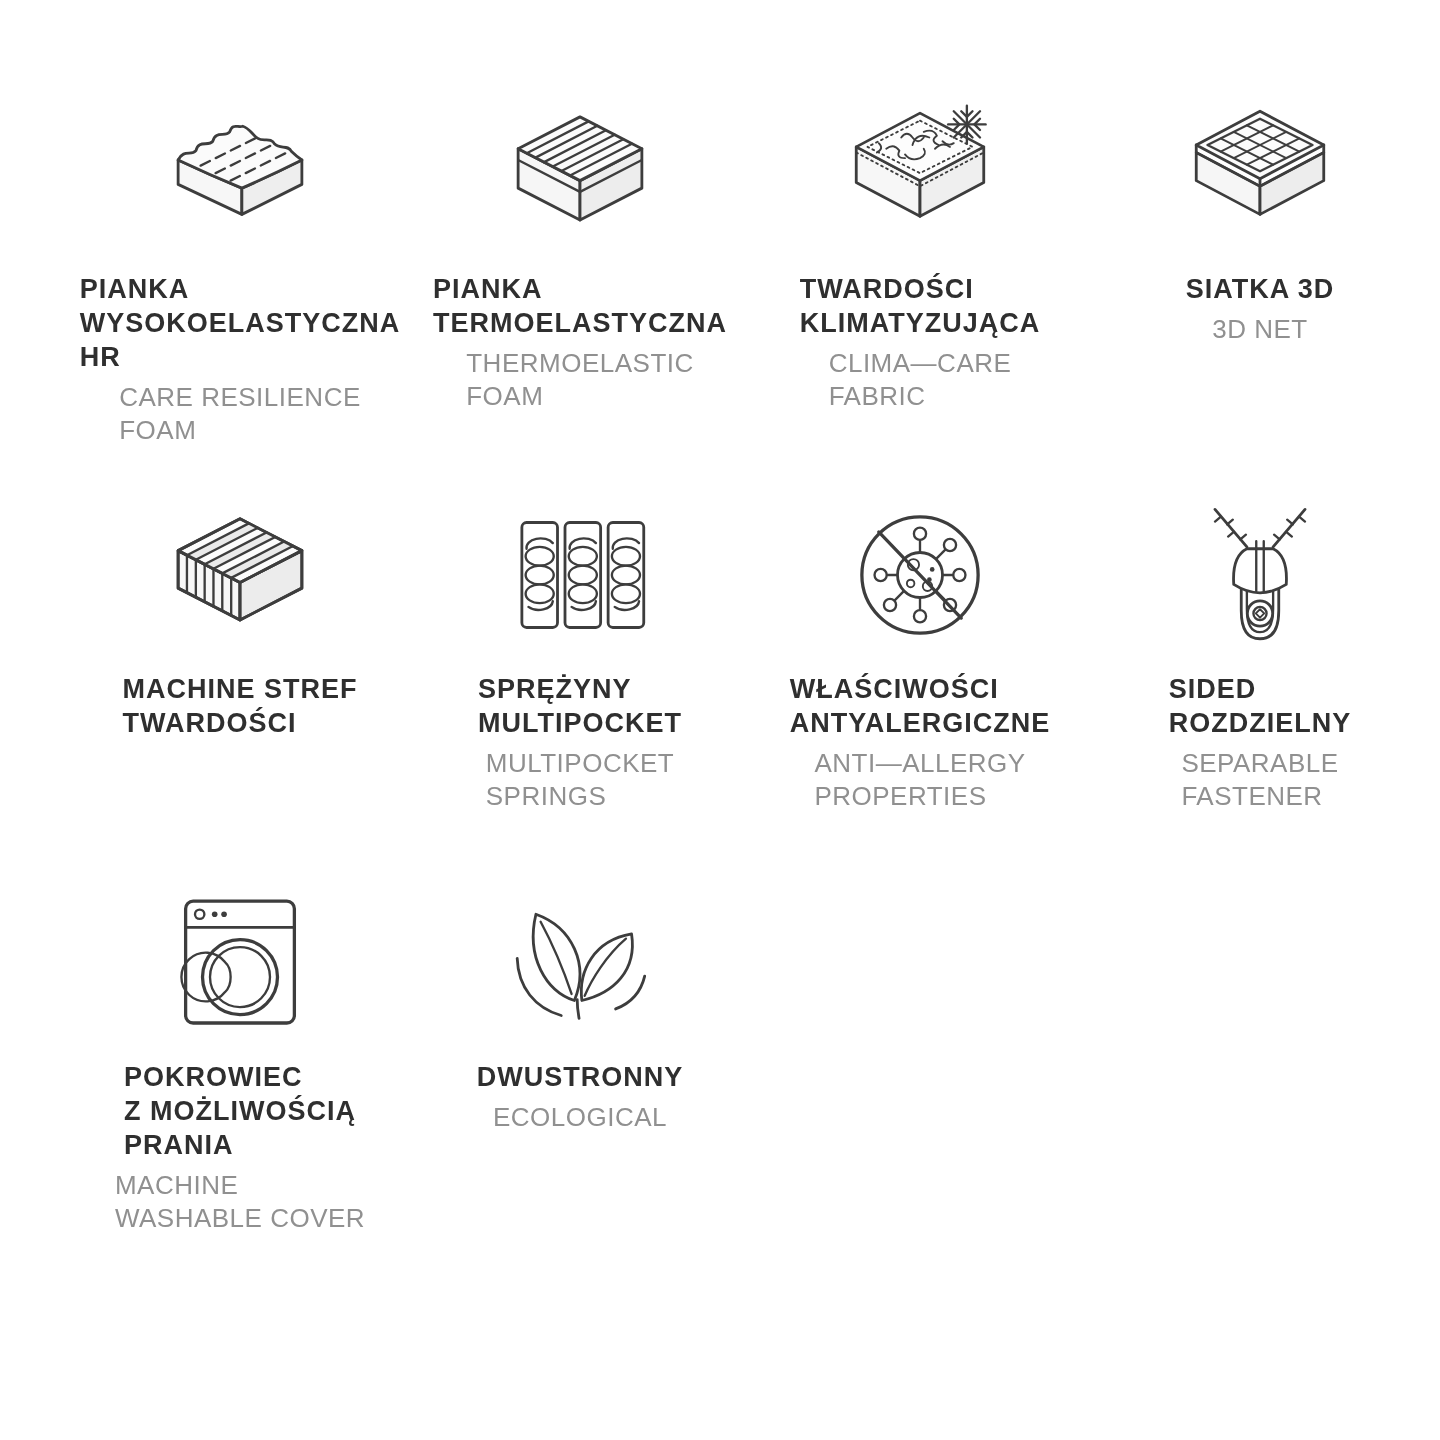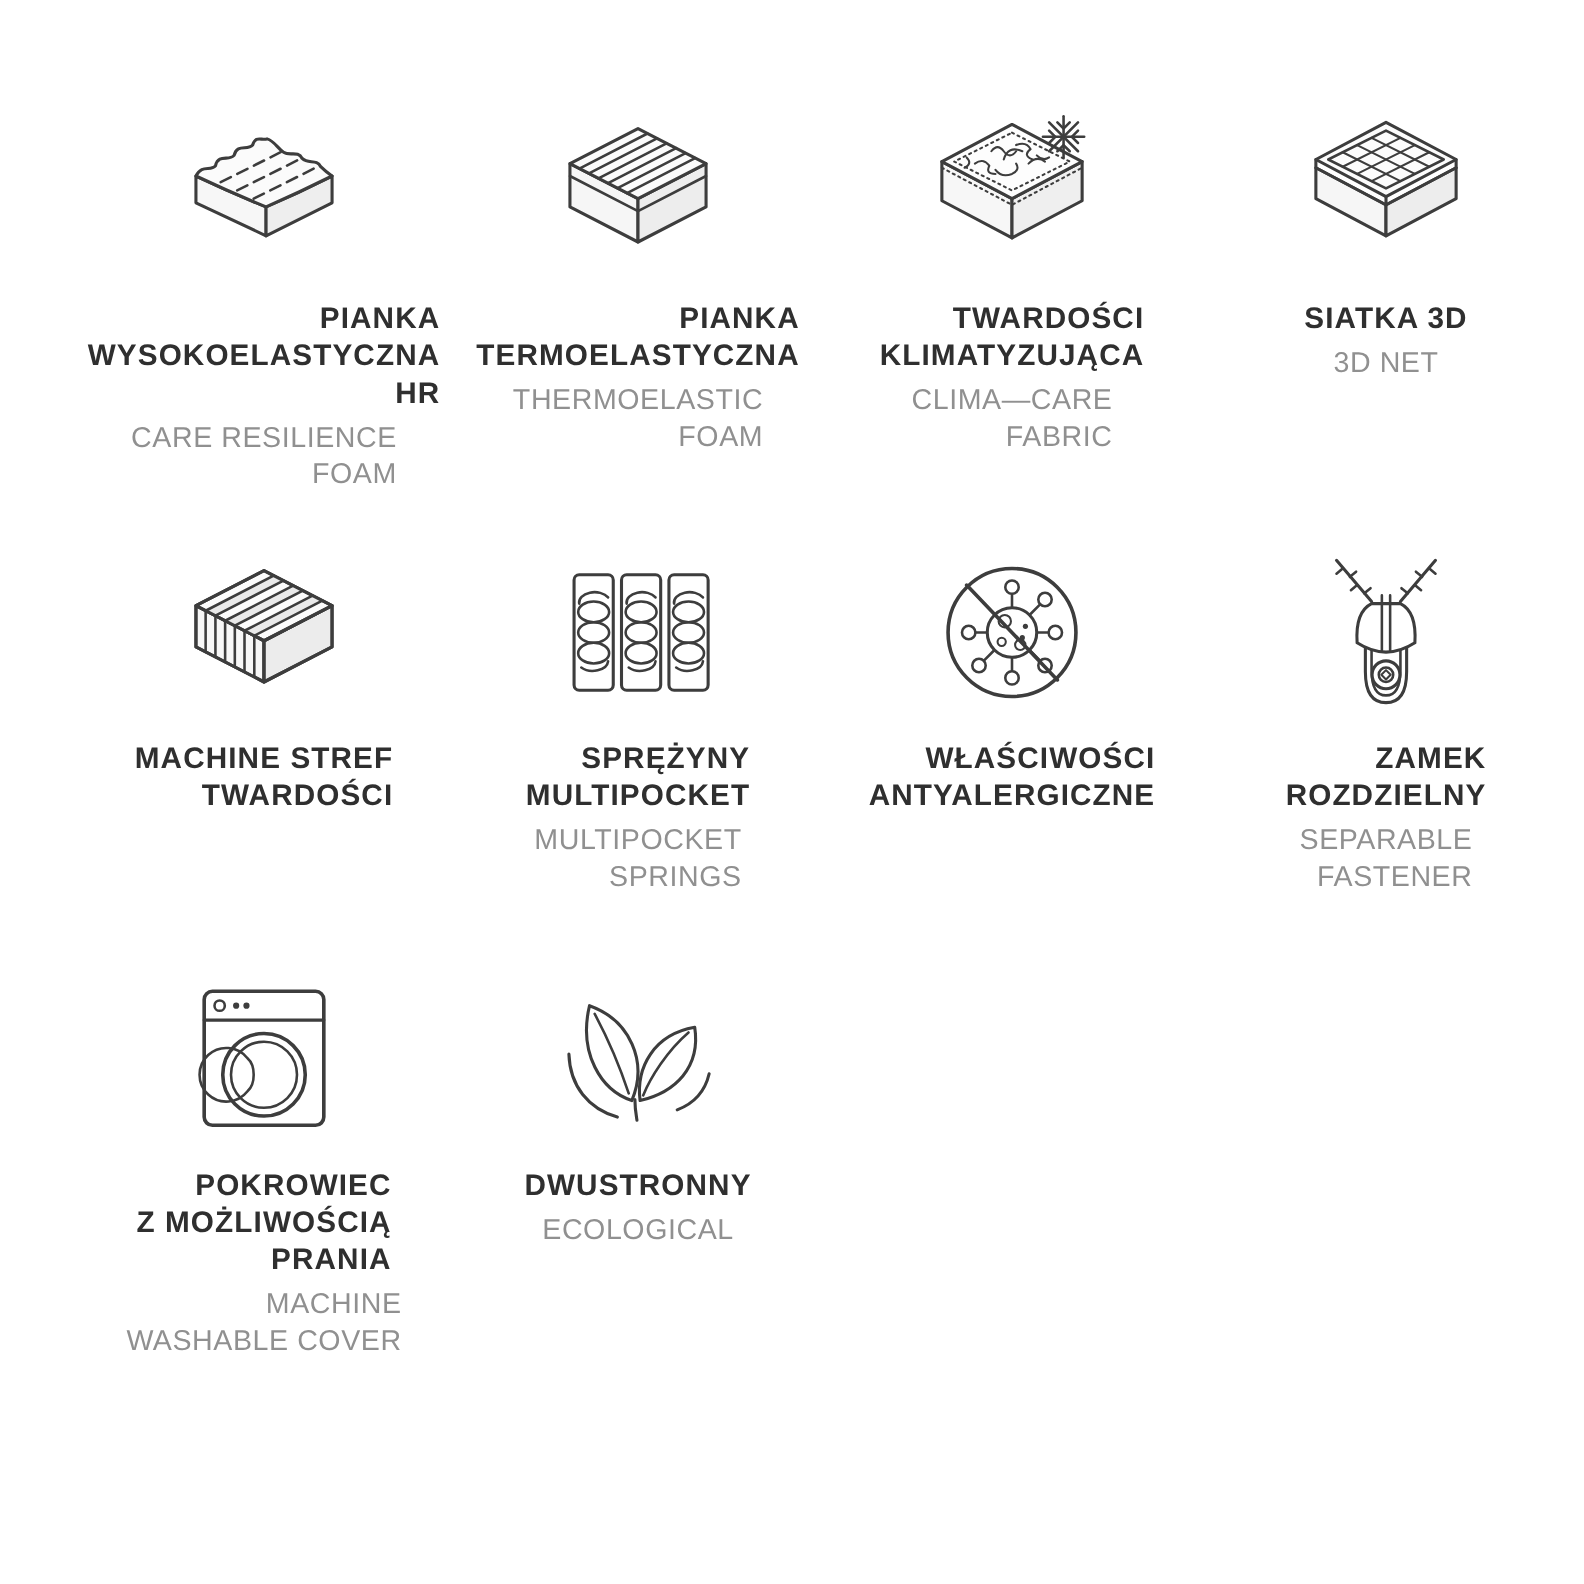--- a/index.html
+++ b/index.html
@@ -2,21 +2,21 @@
 <html><head>
 <meta charset="utf-8">
 <style>
   html,body{margin:0;padding:0;background:#ffffff;}
   .canvas{position:relative;width:1440px;height:1440px;background:#ffffff;overflow:hidden;
           font-family:"Liberation Sans", sans-serif;}
   .row{position:absolute;left:70px;display:flex;}
   .row1{top:100px;}
   .row2{top:500px;}
   .row3{top:888px;}
-  .cell{width:340px;display:flex;flex-direction:column;align-items:center;text-align:right;}
+  .cell{width:340px;display:flex;flex-direction:column;align-items:center;text-align:left;}
   .icon-box{height:150px;width:160px;display:flex;align-items:center;justify-content:center;}
   .title{margin-top:22px;font-size:27px;line-height:34px;font-weight:700;color:#2f2f2f;
          letter-spacing:1px;white-space:pre-line;}
   .subtitle{margin-top:7px;font-size:26px;line-height:33px;color:#909090;
             letter-spacing:0.5px;white-space:pre-line;}
   svg{display:block;}
 </style>
 </head>
 <body>
 
@@ -226,20 +226,22 @@
               <circle cx="88" cy="92" r="5"></circle>
               <circle cx="70" cy="89" r="4"></circle>
           </g>
           <circle cx="93" cy="74" r="2.5" fill="#3d3d3d" stroke="none"></circle>
           <circle cx="90" cy="85" r="2.5" fill="#3d3d3d" stroke="none"></circle>
           <path d="M36,34 L124,126" stroke-width="3.5"></path>
         </svg>
       </div>
       <div class="title">WŁAŚCIWOŚCI
 ANTYALERGICZNE</div>
+      <div class="subtitle">ANTI—ALLERGY
+PROPERTIES</div>
     </div>
 
     <div class="cell">
       <div class="icon-box">
         <svg width="150" height="150" viewBox="0 0 160 160" fill="none" stroke="#3d3d3d" stroke-width="3" stroke-linecap="round" stroke-linejoin="round">
           <path d="M66,50 L32,10"></path>
             <path d="M94,50 L128,10"></path>
           <g stroke-width="2.5">
             <path d="M59,42 L65,37"></path>
               <path d="M52,34 L46,39"></path>
@@ -252,21 +254,21 @@
           </g>
           <path d="M60,86 L60,118 Q60,148 80,148 Q100,148 100,118 L100,86" fill="#ffffff"></path>
           <path d="M66,90 L66,116 Q66,141 80,141 Q94,141 94,116 L94,90" stroke-width="2.5"></path>
           <path d="M52,90 Q50,60 66,52 L94,52 Q110,60 108,90 Q94,99 80,99 Q66,99 52,90 Z" fill="#ffffff"></path>
           <path d="M76,44 L76,97 M84,44 L84,97" stroke-width="2.5"></path>
           <circle cx="80" cy="121" r="13.5" fill="#ffffff"></circle>
           <circle cx="80" cy="121" r="7" stroke-width="2.5"></circle>
           <path d="M80,116.5 L84.5,121 L80,125.5 L75.5,121 Z" stroke-width="2"></path>
         </svg>
       </div>
-      <div class="title">ZAMEK
+      <div class="title">SIDED
 ROZDZIELNY</div>
       <div class="subtitle">SEPARABLE
 FASTENER</div>
     </div>
   </div>
 
   <div class="row row3">
 
     <div class="cell">
       <div class="icon-box">

